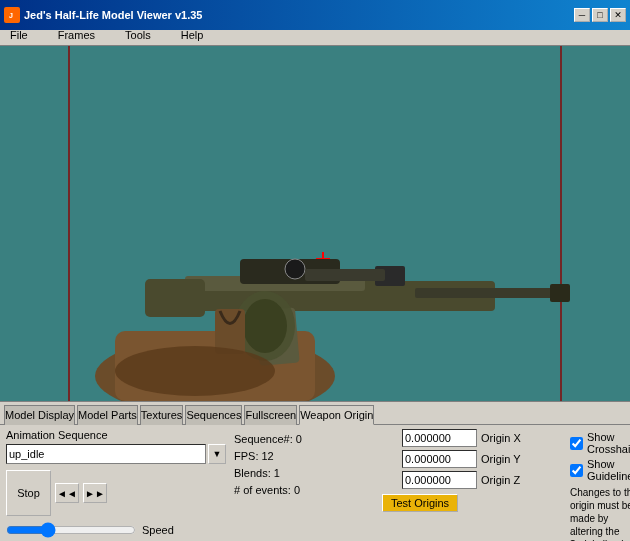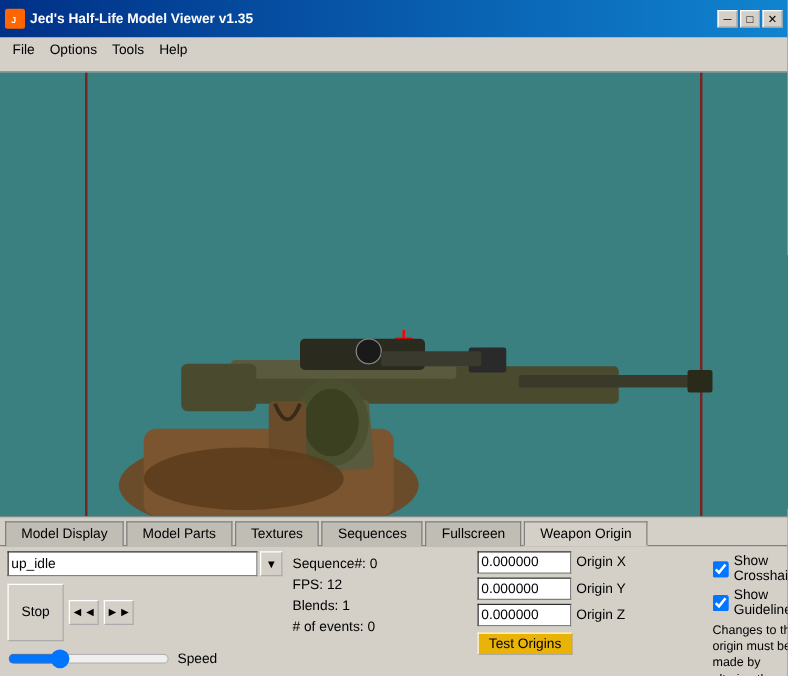--- a/index.html
+++ b/index.html
@@ -22,24 +22,24 @@
       width: 16px; height: 14px; background: #d4d0c8; border: 1px outset #fff; font-size: 9px;
       display: flex; align-items: center; justify-content: center; cursor: pointer; color: black;
     }
     .title-btn.close { background: #d4d0c8; }
 
     
     .menu-bar {
       background: #d4d0c8;
       border-bottom: 1px solid #808080;
       display: flex;
-      gap: 0;
+      gap: 18px;
       padding: 2px 4px;
-      height: 28px;
-      align-items: flex-start;
+      height: 16px;
+      align-items: flex-end;
     }
     .menu-item { padding: 2px 6px; cursor: pointer; font-size: 11px; }
 
     
     .viewport {
       width: 100%;
       background: #3a8080;
       position: relative;
       overflow: hidden;
       height: 355px;
@@ -97,21 +97,21 @@
 
     
     .tabs {
       display: flex;
       border-bottom: 1px solid #808080;
       background: #d4d0c8;
       padding-top: 2px;
       padding-left: 4px;
     }
     .tab {
-      padding: 3px 12px;
+      padding: 3px 0;
       border: 1px solid #808080;
       border-bottom: none;
       margin-right: 2px;
       cursor: pointer;
       font-size: 11px;
       background: #c0bdb5;
       position: relative;
       top: 1px;
     }
     .tab.active {
@@ -209,20 +209,21 @@
       gap: 4px;
       margin-bottom: 3px;
     }
     .origin-input {
       width: 75px;
       height: 18px;
       border: 1px inset #808080;
       background: white;
       font-size: 11px;
       padding: 1px 2px;
+      margin-left: 20px;
     }
     .origin-label { font-size: 11px; width: 50px; }
     .test-origins-btn {
       margin-top: 2px;
       padding: 2px 8px;
       background: #eab308;
       border: 1px outset #fff;
       cursor: pointer;
       font-size: 11px;
       margin-left: 0;
@@ -266,21 +267,21 @@
   </div>
   <div class="title-controls">
     <div class="title-btn">─</div>
     <div class="title-btn">□</div>
     <div class="title-btn close">✕</div>
   </div>
 </div>
 
 <div class="menu-bar">
   <div class="menu-item">File</div>
-  <div class="menu-item">Options</div>
+  <div class="menu-item">Frames</div>
   <div class="menu-item">Tools</div>
   <div class="menu-item">Help</div>
 </div>
 
 <div class="viewport">
   <div class="viewport-border-left"></div>
   <div class="viewport-border-right"></div>
   <div class="crosshair"></div>
 
   <div class="weapon-art">
@@ -326,20 +327,21 @@
     <div class="tab">Model Parts</div>
     <div class="tab">Textures</div>
     <div class="tab">Sequences</div>
     <div class="tab">Fullscreen</div>
     <div class="tab active">Weapon Origin</div>
   </div>
 
   <div class="panel-content">
 
     <div class="anim-section">
+      <div class="section-label">Animation Sequence</div>
       <div class="dropdown-container">
         <select class="dropdown">
           <option>up_idle</option>
         </select>
         <div class="dropdown-arrow">▼</div>
       </div>
       <div class="controls-row">
         <button class="btn-stop">Stop</button>
         <div class="btn-nav">◄◄</div>
         <div class="btn-nav">►►</div>

